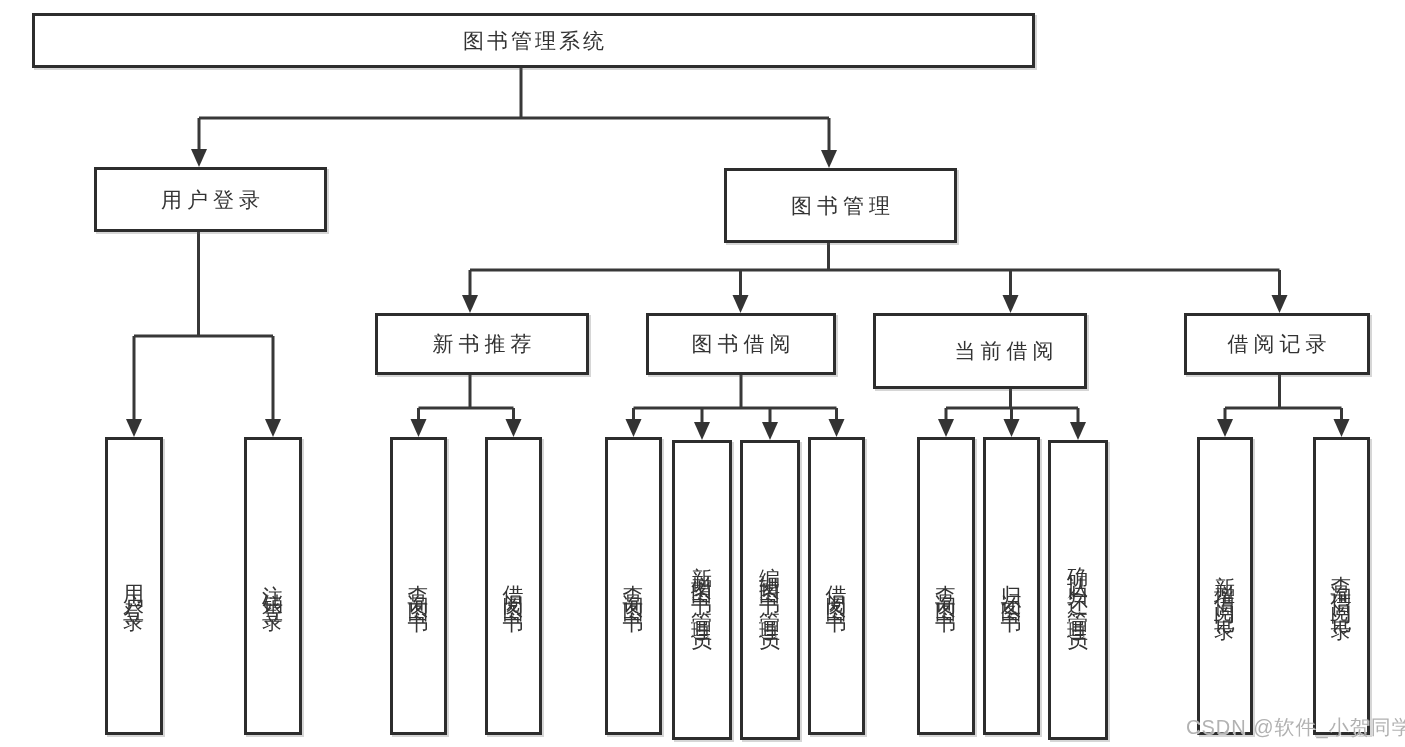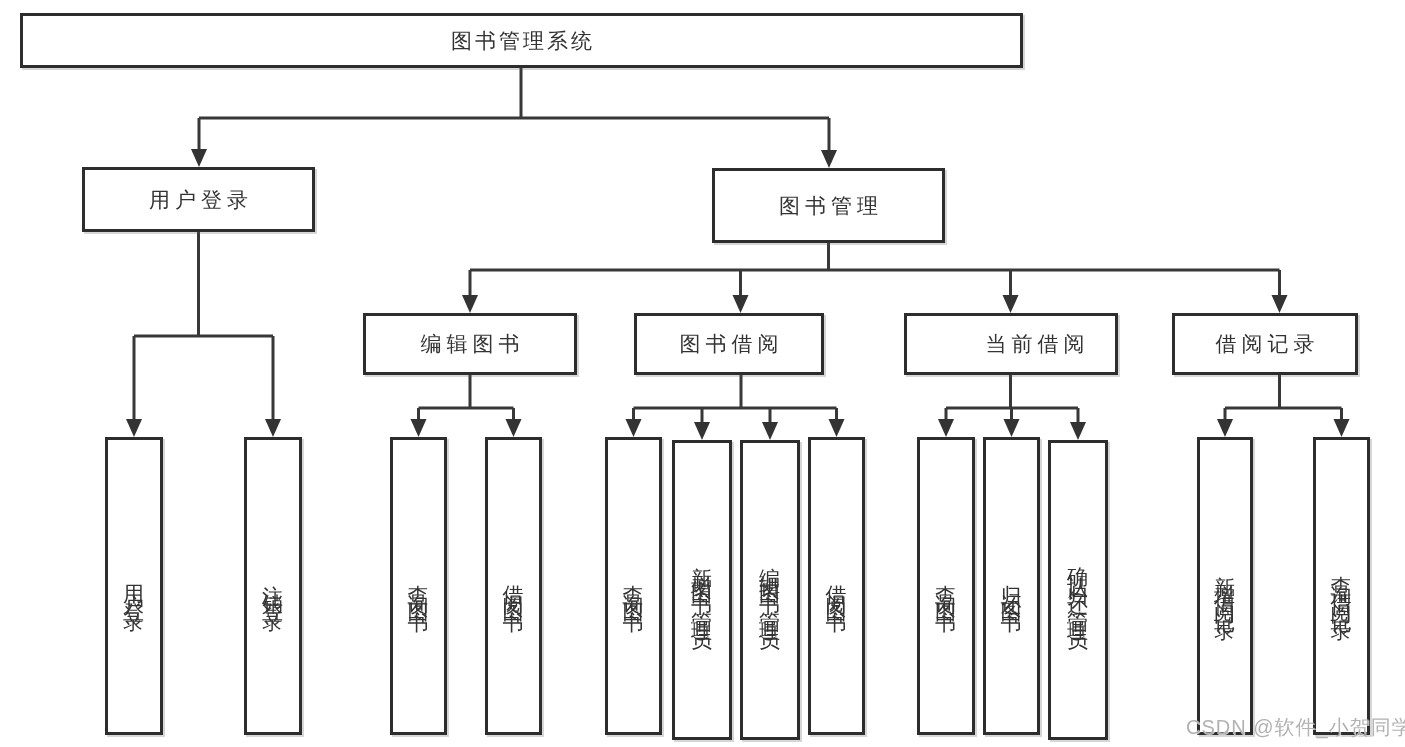--- a/index.html
+++ b/index.html
@@ -22,21 +22,21 @@
     box-sizing: border-box;
     background: #ffffff;
     border: 3px solid #2d2d2d;
     box-shadow: 2px 2px 0 rgba(90,90,90,0.25);
     display: flex;
     align-items: center;
     justify-content: center;
     color: #333333;
     z-index: 2;
   }
-  .hbox { font-size: 21px; letter-spacing: 5px; text-indent: 5px; white-space: nowrap; }
+  .hbox { font-size: 21px; letter-spacing: 5px; text-indent: 5px; white-space: nowrap; margin-left: 12px; }
   .hbox.root { letter-spacing: 3px; text-indent: 3px; }
   .vbox span {
     writing-mode: vertical-rl;
     text-orientation: mixed;
     font-size: 21px;
     letter-spacing: 9px;
     line-height: 1;
     color: #333333;
   }
   #watermark {
@@ -87,23 +87,23 @@
       <polygon points="1217,419 1233,419 1225,437"></polygon>
       <polygon points="1333.5,419 1349.5,419 1341.5,437"></polygon>
     </g>
   </svg>
 
   <div class="node hbox root" style="left:20px; top:13px; width:1003px; height:55px;">图书管理系统</div>
 
   <div class="node hbox" style="left:82px; top:167px; width:233px; height:65px;">用户登录</div>
   <div class="node hbox" style="left:712px; top:168px; width:233px; height:75px;">图书管理</div>
 
-  <div class="node hbox" style="left:363px; top:313px; width:214px; height:62px;">编辑图书</div>
+  <div class="node hbox" style="left:363px; top:313px; width:214px; height:62px;">新书推荐</div>
   <div class="node hbox" style="left:634px; top:313px; width:190px; height:62px;">图书借阅</div>
-  <div class="node hbox" style="left:904px; top:313px; width:214px; height:62px;padding-left:48px;">当前借阅</div>
+  <div class="node hbox" style="left:861px; top:313px; width:214px; height:76px;padding-left:48px;">当前借阅</div>
   <div class="node hbox" style="left:1172px; top:313px; width:186px; height:62px;">借阅记录</div>
 
   <div class="node vbox" style="left:105px; top:437px; width:58px; height:298px;">
     <span>用户登录</span>
   </div>
   <div class="node vbox" style="left:244px; top:437px; width:58px; height:298px;">
     <span>注销登录</span>
   </div>
 
   <div class="node vbox" style="left:390px; top:437px; width:57px; height:298px;">

